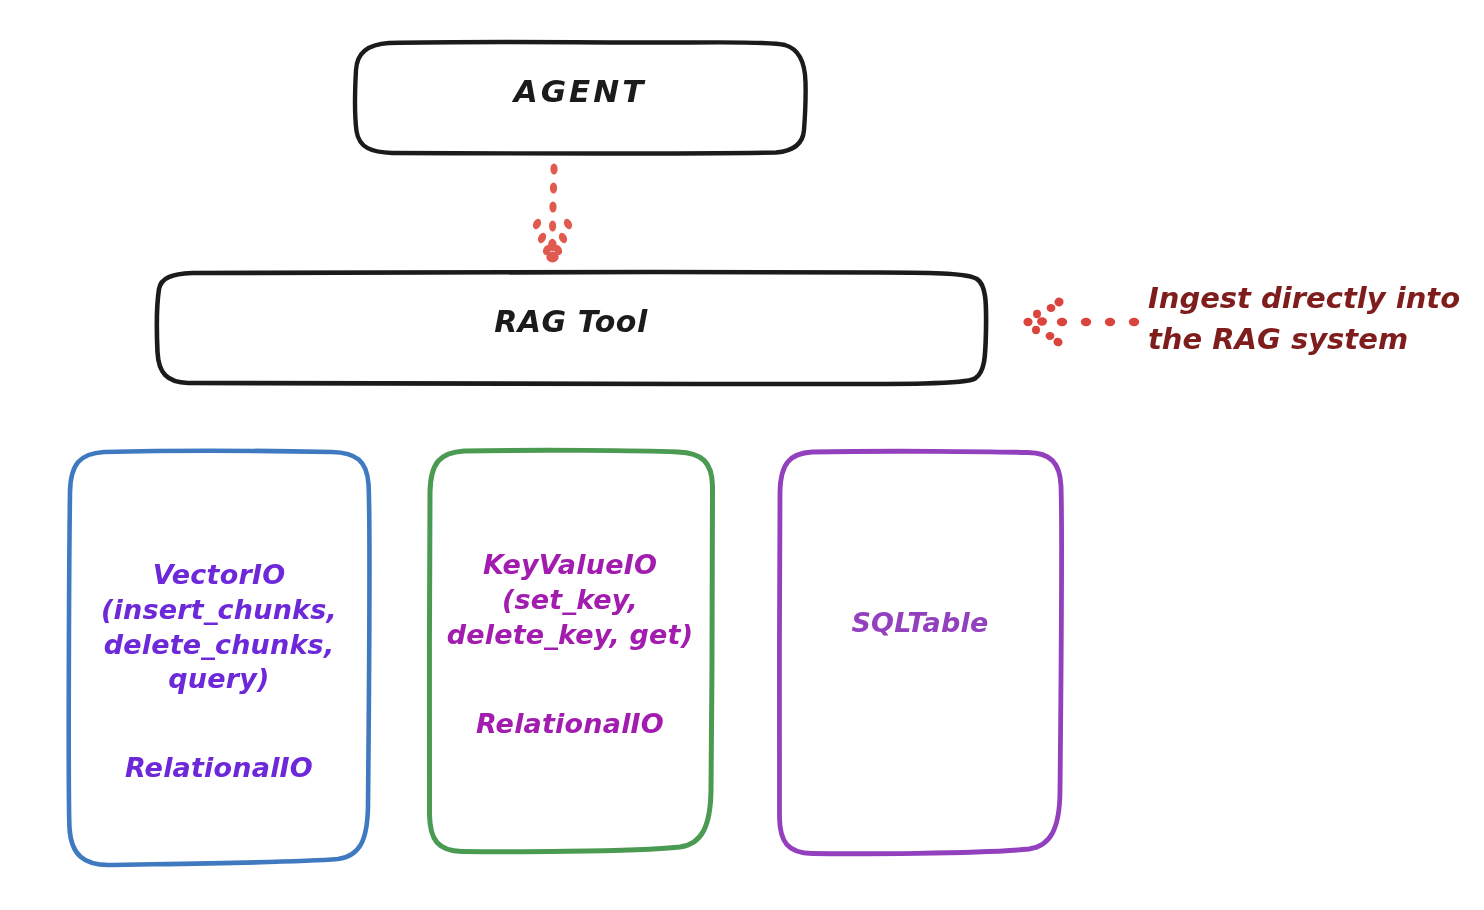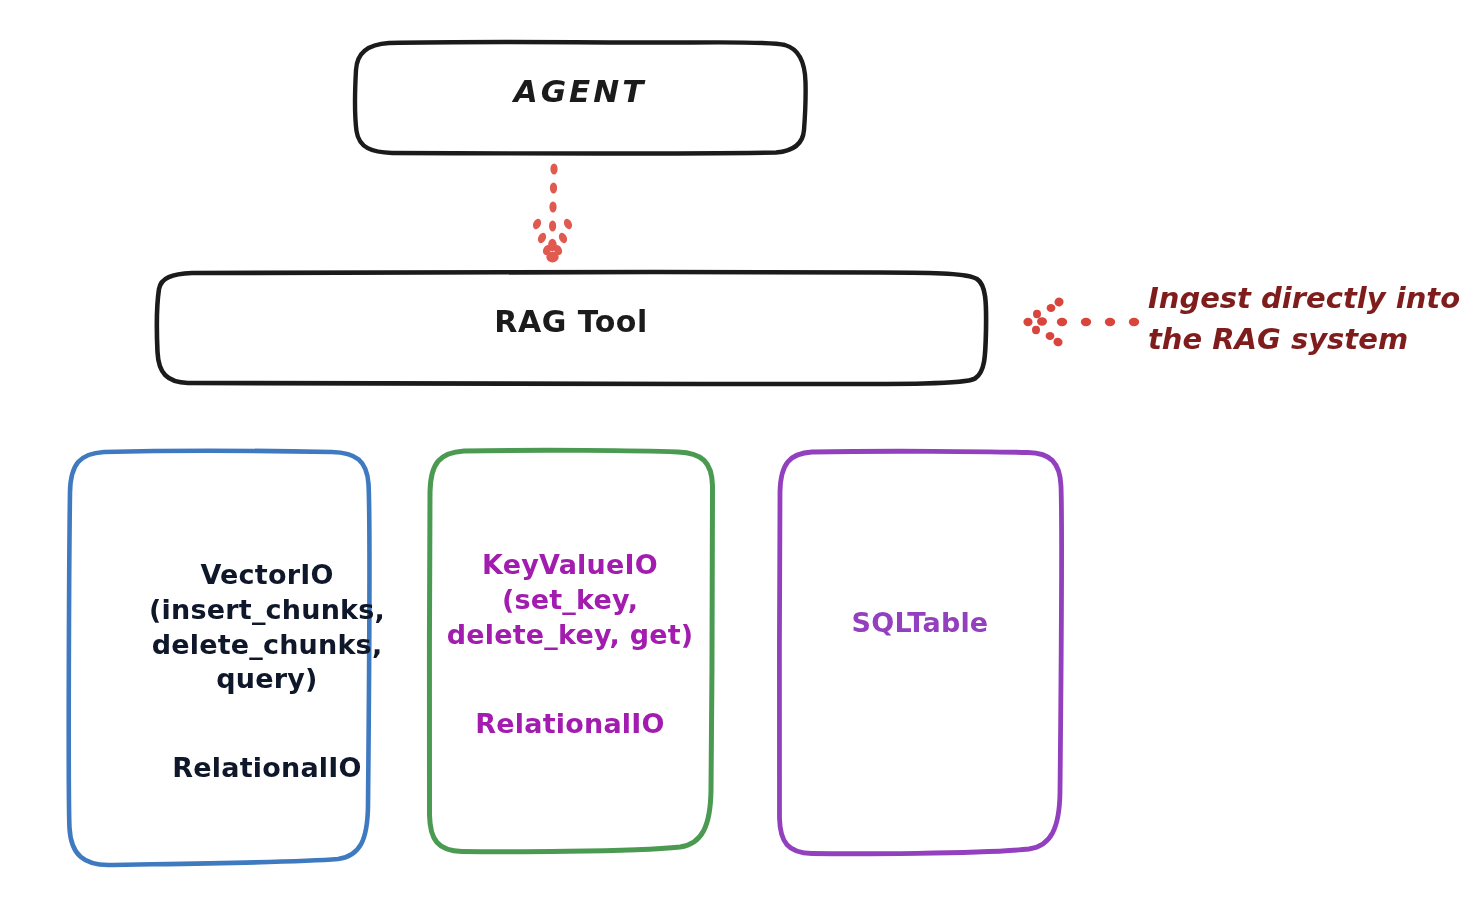--- a/index.html
+++ b/index.html
@@ -19,20 +19,21 @@
     top: 0; left: 0;
     width: 1484px;
     height: 910px;
   }
   .node-label {
     position: absolute;
     text-align: center;
     white-space: pre-line;
     line-height: 1.28;
     font-family: "DejaVu Sans", sans-serif;
+    font-style: italic;
     -webkit-font-smoothing: antialiased;
   }
   #agent-label {
     left: 355px;
     top: 72px;
     width: 450px;
     font-size: 31px;
     font-style: italic;
     font-weight: 700;
     letter-spacing: 3px;
@@ -51,21 +52,21 @@
     font-size: 27px;
     font-weight: 600;
     letter-spacing: 0.2px;
   }
   .store-sub {
     font-size: 27px;
     font-weight: 600;
     letter-spacing: 0.2px;
     margin-top: 34px;
   }
-  #vector-label   { left: 68px;  top: 538px; width: 302px; color: #0f172a; margin-left: 48px; }
+  #vector-label   { left: 68px;  top: 538px; width: 302px; color: #6d28d9; }
   #keyvalue-label { left: 428px; top: 528px; width: 284px; color: #a21caf; }
   #relational-label { left: 778px; top: 552px; width: 284px; color: #9340bf; }
 
   #annotation-label {
     position: absolute;
     left: 1148px;
     top: 278px;
     width: 330px;
     font-size: 29px;
     font-weight: 600;

